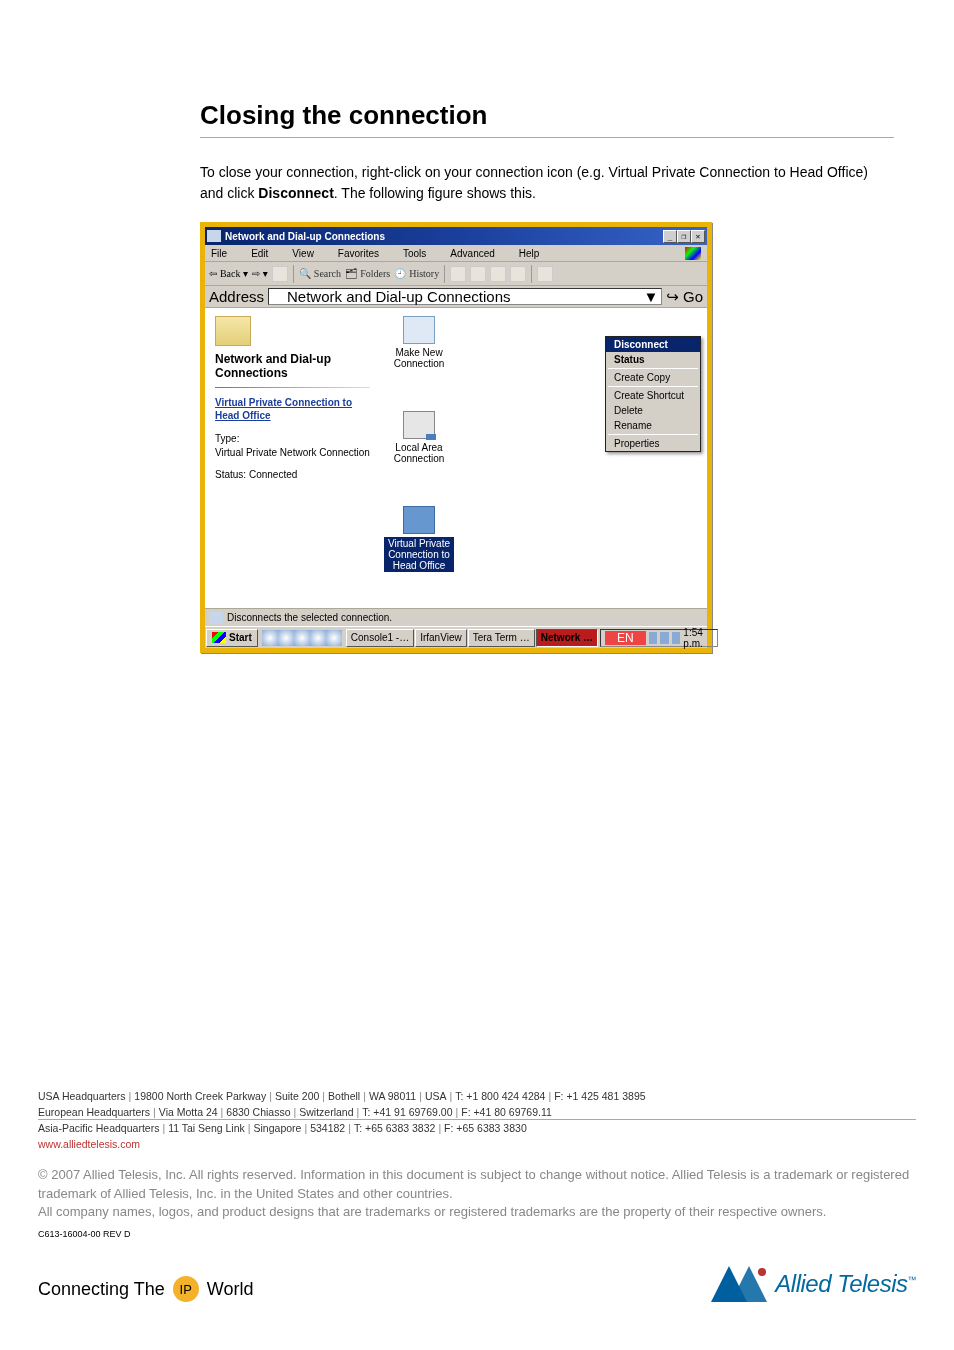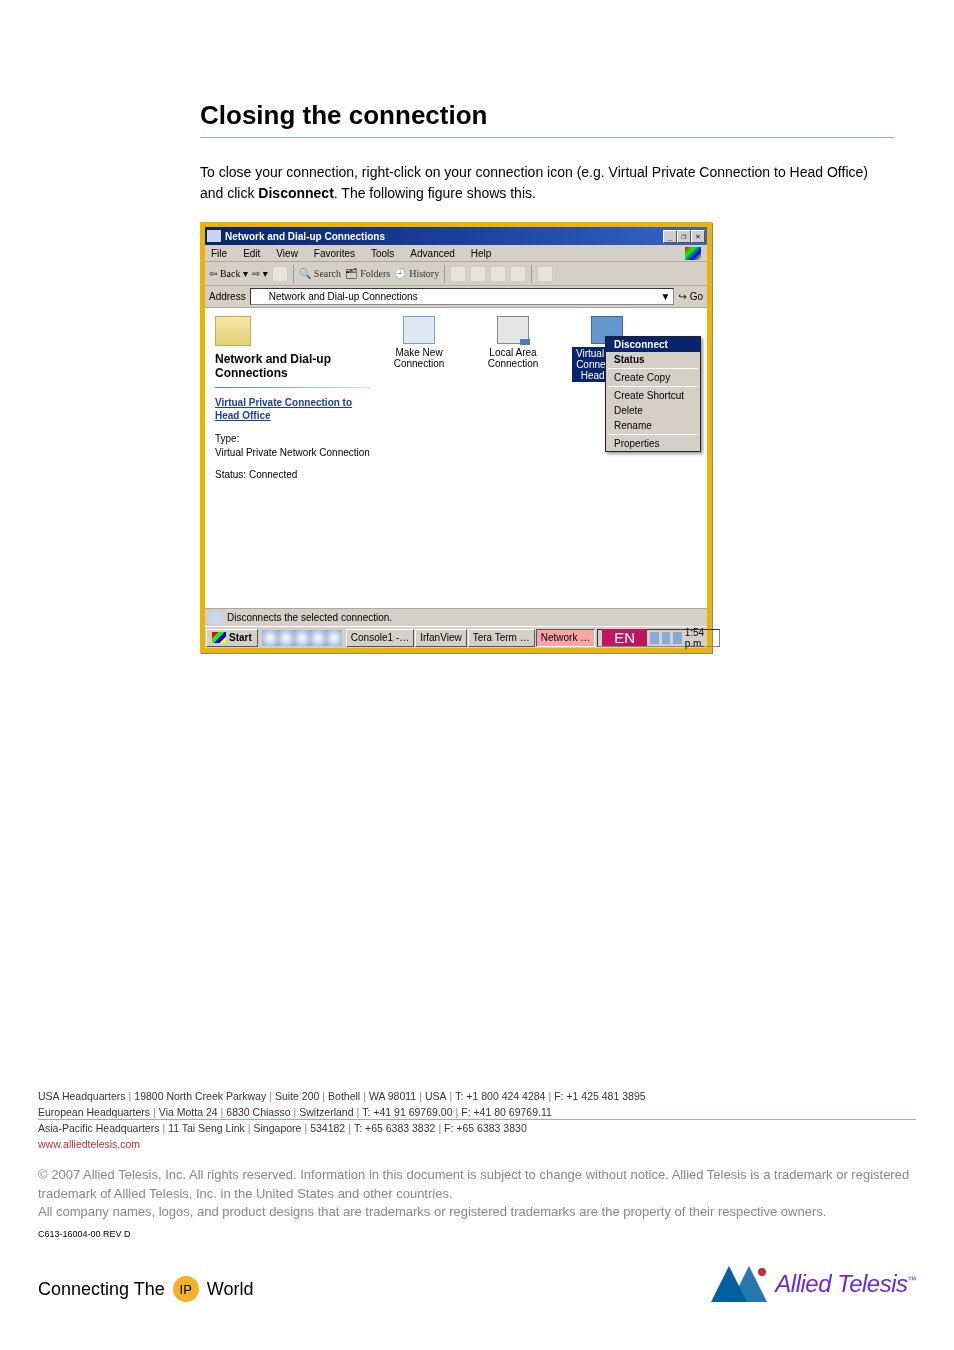--- a/index.html
+++ b/index.html
@@ -12,38 +12,38 @@
 
   
   .window { width: 512px; border: 5px solid #eab308; box-shadow: 1px 1px 0 #888; }
   .titlebar { background: linear-gradient(90deg, #08246b 0%, #1a3f9b 50%, #3664c8 100%); height: 18px; display: flex; align-items: center; padding: 0 2px; justify-content: space-between; }
   .titlebar .tbl { display: flex; align-items: center; gap: 4px; }
   .titlebar .ticon { width: 14px; height: 12px; background: #c8d6ec; display: inline-block; }
   .titlebar .ttext { color: #fff; font-size: 10px; font-weight: bold; }
   .winbtns { display: flex; gap: 0; }
   .winbtn { width: 14px; height: 13px; background: #cfcfcf; border: 1px solid #fff; border-right-color: #555; border-bottom-color: #555; font-size: 8px; text-align: center; line-height: 11px; font-family: monospace; }
   .menubar { background: #d4d0c8; height: 17px; font-size: 10px; display: flex; align-items: center; gap: 10px; padding: 0 6px; border-bottom: 1px solid #aca899; justify-content: space-between; }
-  .menubar .ml { display: flex; gap: 16px; }
+  .menubar .ml { display: flex; gap: 24px; }
   .menubar .wlogo { width: 16px; height: 13px; background: linear-gradient(135deg,#f00,#0f0,#00f,#ff0); }
   .toolbar { background: #d4d0c8; height: 24px; font-size: 10px; display: flex; align-items: center; gap: 4px; padding: 0 4px; border-bottom: 1px solid #aca899; font-family: Liberation Serif, serif; }
   .toolbar .sep { width: 1px; height: 18px; background: #999; margin: 0 1px; }
   .toolbar .tbicon { width: 16px; height: 16px; background: #e8e4dc; border: 1px solid #ccc; display: inline-block; }
   .toolbar .tbtxt { color: #333; }
-  .addrbar { background: #d4d0c8; height: 22px; display: flex; align-items: center; gap: 4px; padding: 0 4px; border-bottom: 1px solid #aca899; font-size: 10px; }
+  .addrbar { background: #d4d0c8; height: 22px; display: flex; align-items: center; gap: 4px; padding: 0 4px; border-bottom: 1px solid #aca899; font-size: 15px; }
   .addrsel { flex: 1; background: #fff; border: 1px inset #888; height: 17px; display: flex; align-items: center; padding: 0 3px; gap: 3px; justify-content: space-between; }
   .addrsel .al { display:flex; gap:3px; align-items:center; }
   .content { display: flex; background: #fff; height: 300px; }
   .side { width: 175px; padding: 8px 10px; border-right: 0; }
   .side .foldericon { width: 36px; height: 30px; background: linear-gradient(#f6e7a8,#e3cf79); border: 1px solid #caa95b; margin-bottom: 6px; }
   .side .sh { font-size: 12px; font-weight: bold; margin-bottom: 6px; line-height: 1.2; }
   .side .shr { height: 1px; background: linear-gradient(90deg,#4a7fbf,#cfe0f2); margin: 6px 0 8px; }
   .side .lnk { font-size: 10px; color: #1a3f9b; font-weight: bold; text-decoration: underline; line-height: 1.3; }
   .side .meta { font-size: 10px; margin-top: 10px; line-height: 1.4; }
   .icons { flex: 1; padding: 8px 4px; position: relative; }
-  .iconrow { display: flex; gap: 24px; }
+  .iconrow { display: flex; gap: 42px; flex-direction: column; }
   .iconitem { width: 70px; text-align: center; font-size: 10px; }
   .iconpic { width: 32px; height: 28px; margin: 0 auto 3px; display: flex; align-items: center; justify-content: center; }
   .iconpic.mnc { background: #dfe9f5; border: 1px solid #7a9fbf; }
   .iconpic.lac { background: #e6e6e6; border: 1px solid #888; position: relative; }
   .iconpic.lac::after { content:""; position:absolute; bottom:-2px; right:-2px; width:10px; height:6px; background:#4a7fbf; }
   .iconpic.vpc { background: #6697cf; border: 1px solid #3b6ca3; }
   .iconlabel { line-height: 1.1; }
   .iconlabel.sel { background: #08246b; color: #fff; padding: 1px; }
   .ctxmenu { position: absolute; left: 225px; top: 28px; width: 96px; background: #d4d0c8; border: 1px solid #222; box-shadow: 2px 2px 3px rgba(0,0,0,.4); font-size: 10px; }
   .ctxmenu .mi { padding: 2px 8px; }
@@ -53,37 +53,37 @@
   .statusbar { background: #d4d0c8; height: 18px; border-top: 1px solid #aca899; font-size: 10px; display: flex; align-items: center; gap: 4px; padding: 0 4px; }
   .statusbar .sicon { width: 14px; height: 12px; background: #c8d6ec; }
   .taskbar { background: #d4d0c8; height: 22px; border-top: 1px solid #fff; display: flex; align-items: center; font-size: 10px; gap: 2px; padding: 0 1px; }
   .startbtn { background: #d4d0c8; border: 1px solid #fff; border-right-color: #555; border-bottom-color: #555; padding: 1px 5px; display: flex; align-items: center; gap: 3px; font-weight: bold; height: 18px; }
   .startbtn .flag { width: 14px; height: 11px; background: linear-gradient(135deg,#f00 0 25%,#0f0 25% 50%,#00f 50% 75%,#ff0 75% 100%); }
   .tbsep { width: 2px; height: 18px; background: #999; }
   .ql { display: flex; gap: 0; }
   .ql .qicon { width: 16px; height: 16px; border: 0; background: radial-gradient(#fff,#8aaad6); }
   .tasks { display: flex; gap: 1px; }
   .taskbtn { background: #d4d0c8; border: 1px solid #fff; border-right-color: #555; border-bottom-color: #555; padding: 1px 4px; height: 18px; display: flex; align-items: center; gap: 3px; max-width: 78px; white-space: nowrap; overflow: hidden; }
-  .taskbtn.pressed { border: 1px solid #555; border-right-color: #fff; border-bottom-color: #fff; background: #fca5a5; font-weight: normal; }
+  .taskbtn.pressed { border: 1px solid #555; border-right-color: #fff; border-bottom-color: #fff; background: #b91c1c; font-weight: bold; }
   .tray { margin-left: auto; border: 1px inset #888; height: 18px; display: flex; align-items: center; gap: 3px; padding: 0 4px; }
   .tray .trayicon { width: 12px; height: 12px; background: #8aaad6; }
 
   
   .footer-rule { position: absolute; left: 38px; right: 38px; bottom: 230px; height: 1px; background: #8fb0cc; }
   .footer { position: absolute; left: 38px; right: 38px; bottom: 48px; }
   .addr { font-size: 10.5px; line-height: 1.5; color: #333; }
   .addr .sep { color: #888; margin: 0 3px; }
   .weblink { color: #b33; font-size: 10.5px; margin-top: 2px; }
   .legal { font-size: 13px; color: #888; margin-top: 16px; line-height: 1.4; }
   .docid { font-size: 9px; color: #000; margin-top: 8px; }
   .tagline { display: flex; align-items: center; gap: 8px; margin-top: 14px; font-size: 18px; }
   .ipcircle { width: 26px; height: 26px; border-radius: 50%; background: #f3b22a; display: inline-flex; align-items: center; justify-content: center; font-size: 13px; font-weight: 500; }
   .logo-at { position: absolute; right: 0; bottom: 0; display: flex; align-items: center; gap: 8px; }
   .logo-mark { width: 56px; height: 36px; }
-  .logo-text { font-size: 24px; font-style: italic; letter-spacing: -0.5px; color: #6d28d9; }
+  .logo-text { font-size: 24px; font-style: italic; letter-spacing: -0.5px; color: #0369a1; }
   .logo-text sup { font-size: 9px; font-style: normal; }
 </style>
 </head>
 <body>
 
 <div class="page">
   <div class="heading">Closing the connection</div>
   <div class="rule"></div>
   <p class="bodytext">
     <span>To close your connection, right-click on your connection icon (e.g. Virtual Private Connection to Head Office) and click </span><b>Disconnect</b><span>. The following figure shows this.</span>
@@ -198,21 +198,21 @@
         <span class="qicon"></span>
       </div>
       <span class="tbsep"></span>
       <div class="tasks">
         <div class="taskbtn">Console1 -…</div>
         <div class="taskbtn">IrfanView</div>
         <div class="taskbtn">Tera Term …</div>
         <div class="taskbtn pressed">Network …</div>
       </div>
       <div class="tray">
-        <span style="background:#be185d;color:#fff;padding:0 12px;font-size:15px;">EN</span>
+        <span style="background:#ef4444;color:#fff;padding:0 12px;font-size:12px;">EN</span>
         <span class="trayicon"></span>
         <span class="trayicon"></span>
         <span class="trayicon"></span>
         <span>1:54 p.m.</span>
       </div>
     </div>
   </div>
 </div>
 
 <div class="footer-rule"></div>

